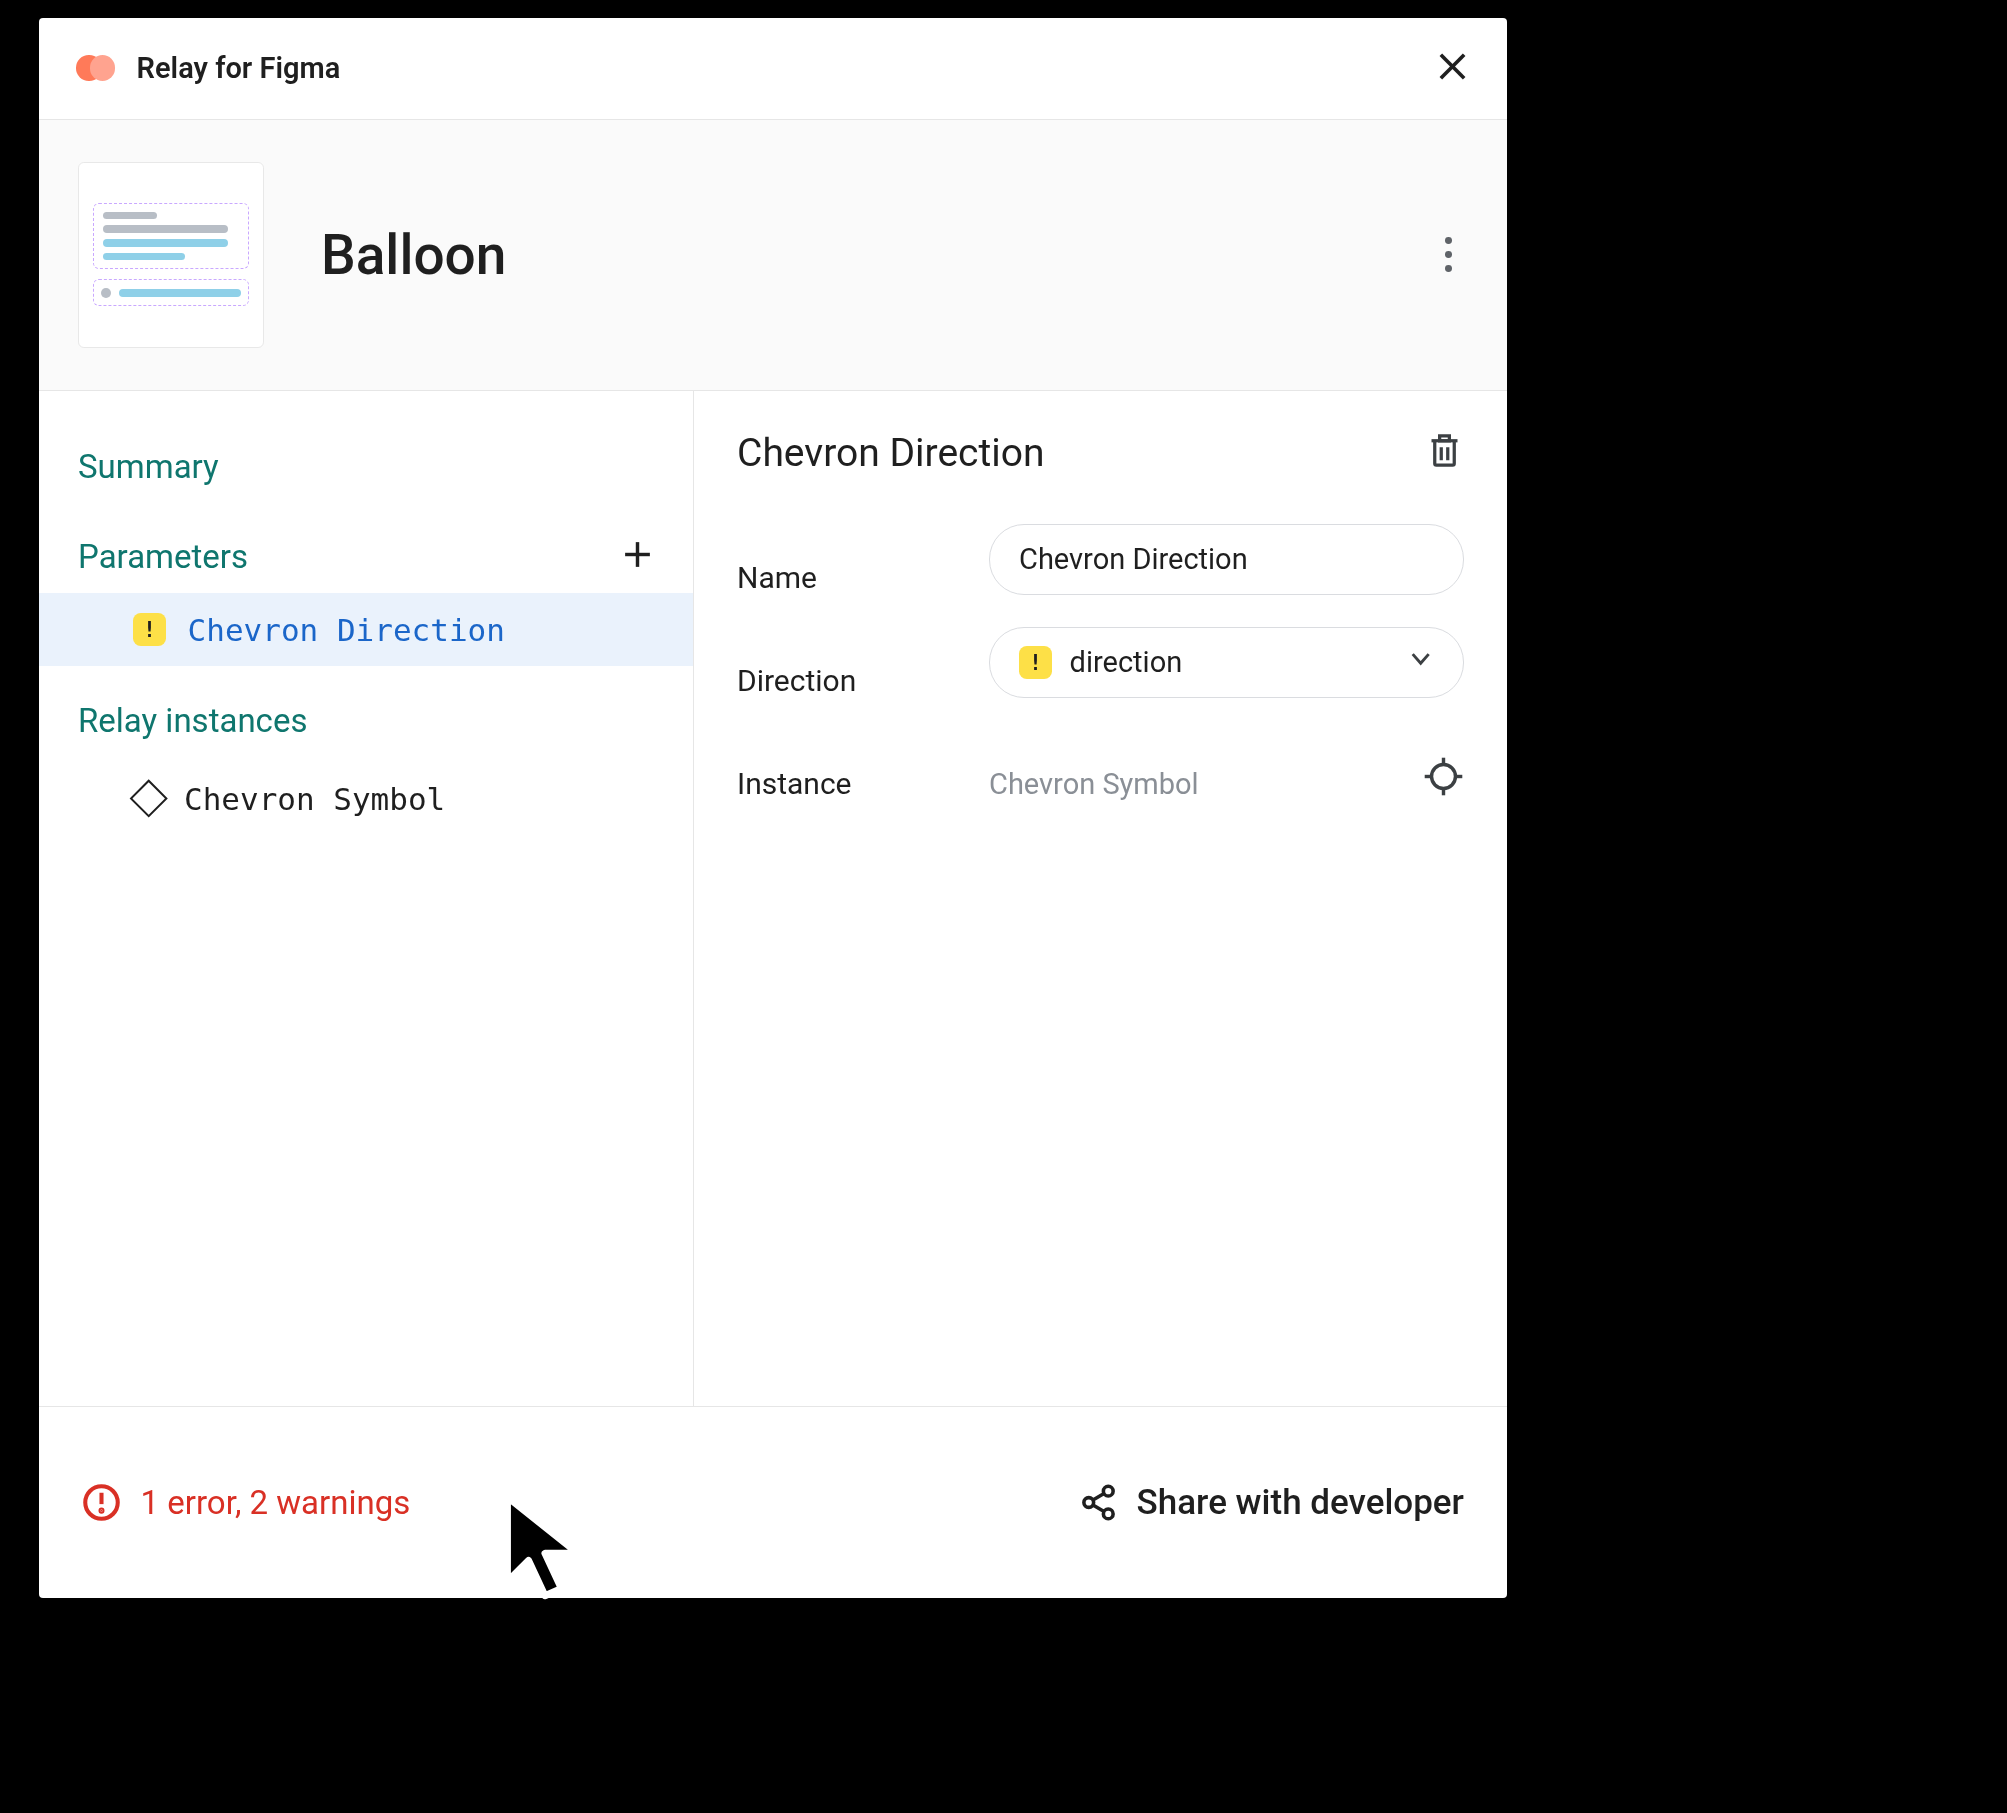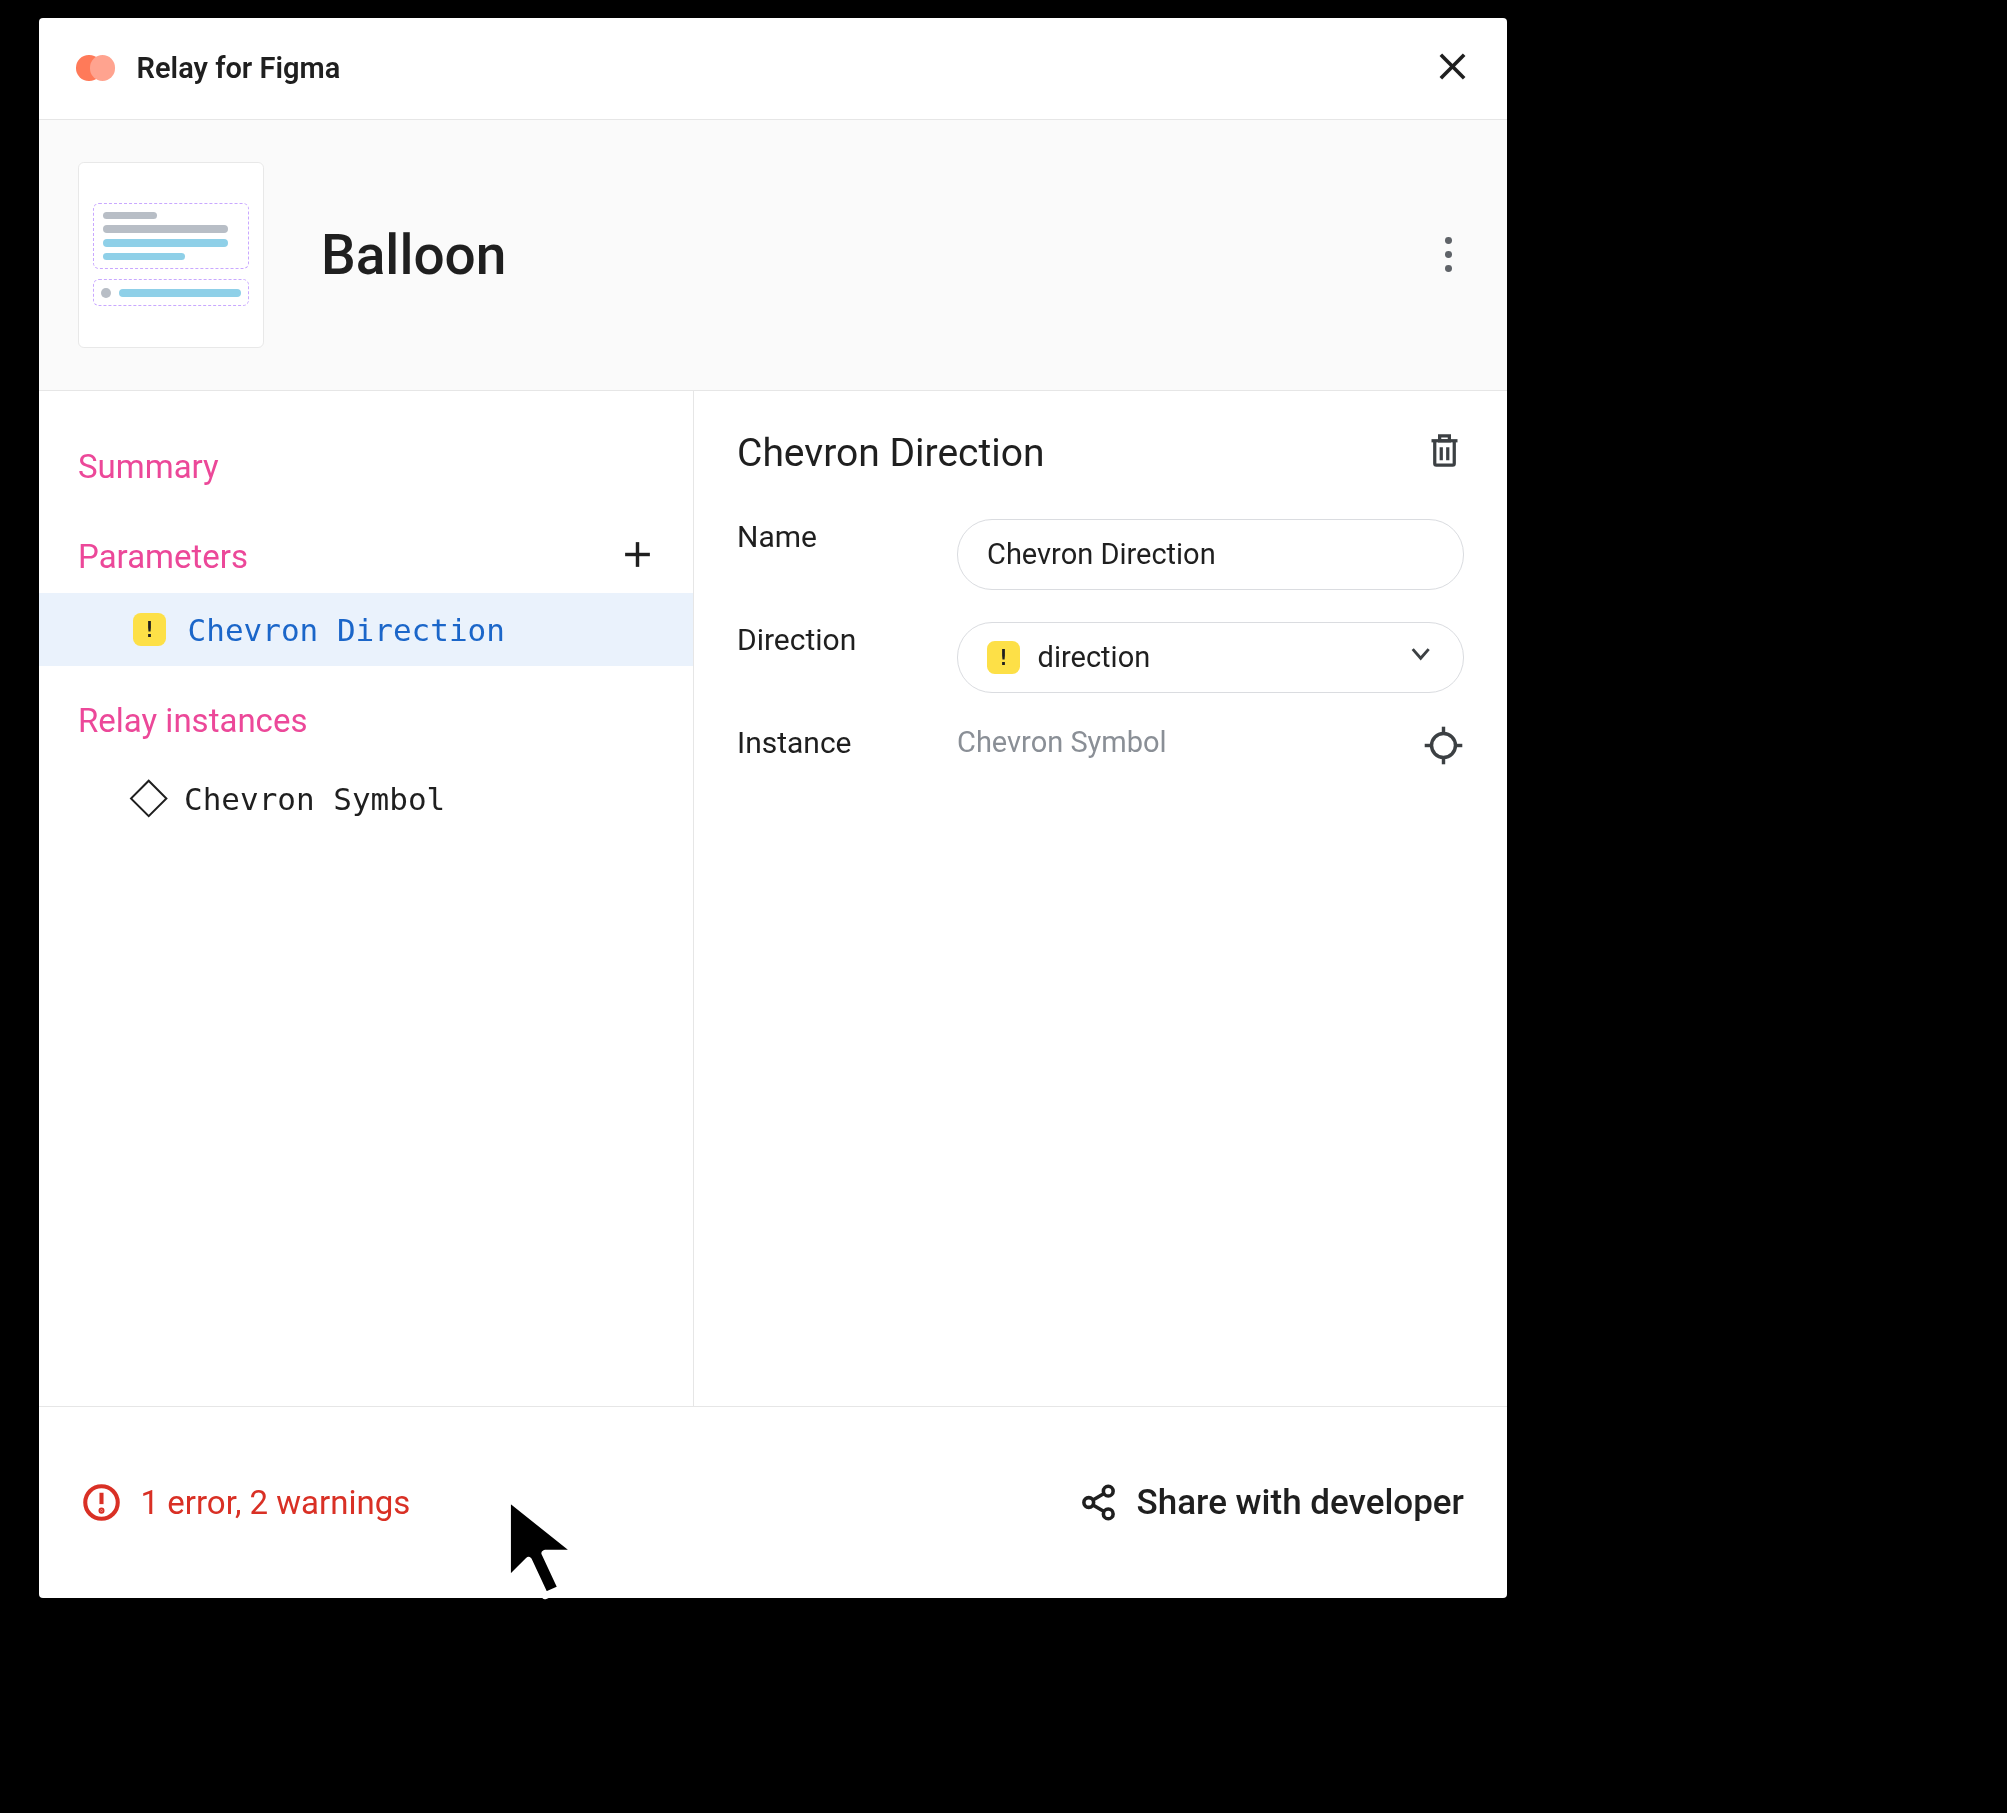--- a/index.html
+++ b/index.html
@@ -28,37 +28,37 @@
   .thumb .l-b{background:#8fd0e8;}
   .thumb .card.small{flex-direction:row;align-items:center;gap:7.8px;padding:7.8px;}
   .thumb .dot{width:9.8px;height:9.8px;border-radius:50%;background:#b8bec6;}
   .header-title{font-size:55px;font-weight:500;color:#1f1f1f;margin-left:57px;}
   .header-more{margin-left:auto;cursor:pointer;display:flex;flex-direction:column;gap:6.9px;align-items:center;justify-content:center;width:39px;height:39px;}
   .header-more span{width:6.9px;height:6.9px;border-radius:50%;background:#5f6368;}
   
   .body{display:flex;height:1015px;}
   .sidebar{width:655px;border-right:1px solid #e6e6e6;padding-top:39px;}
   .side-h{display:flex;align-items:center;padding:0 39px;height:73px;}
-  .side-h-label{font-size:33px;color:#ec4899;}
+  .side-h-label{font-size:33px;color:#0f766e;}
   .side-h .add{margin-left:auto;cursor:pointer;}
   .side-h .add svg{width:33px;height:33px;stroke:#1f1f1f;stroke-width:2.5;}
   .side-item{display:flex;align-items:center;height:73px;padding:0 39px 0 94px;gap:21.6px;cursor:pointer;}
   .side-item.selected{background:#eaf2fc;}
   .warn-badge{width:33px;height:33px;border-radius:7.8px;background:#fde047;display:flex;align-items:center;justify-content:center;font-family:ui-monospace,Menlo,monospace;font-size:21.6px;font-weight:800;color:#1f1f1f;flex-shrink:0;}
   .side-item-label{font-family:ui-monospace,Menlo,Consolas,monospace;font-size:31px;color:#1b66c9;}
   .side-item .diamond{width:27.4px;height:27.4px;border:2.5px solid #1f1f1f;transform:rotate(45deg);flex-shrink:0;margin-left:-2px;}
   .side-item .mono{font-family:ui-monospace,Menlo,Consolas,monospace;font-size:31px;color:#1f1f1f;}
   .side-gap{height:17.6px;}
   
   .detail{flex:1;padding:39px 43px;}
   .detail-head{display:flex;align-items:center;margin-bottom:43px;}
   .detail-title{font-size:39px;font-weight:400;color:#1f1f1f;}
   .trash{margin-left:auto;cursor:pointer;}
   .trash svg{width:39px;height:39px;stroke:#3c4043;stroke-width:2;fill:none;}
-  .field{display:flex;align-items:flex-start;height:76px;margin-bottom:27.4px;}
+  .field{display:flex;align-items:flex-end;height:76px;margin-bottom:27.4px;gap:32px;}
   .field-label{width:220px;font-size:30px;color:#1f1f1f;}
   .pill{flex:1;height:71px;border:1.5px solid #dadce0;border-radius:35px;display:flex;align-items:center;padding:0 29px;gap:17.6px;font-size:29px;color:#1f1f1f;}
   .pill input{border:none;outline:none;width:100%;font-size:29px;color:#1f1f1f;font-family:inherit;background:transparent;}
   .pill input::placeholder{color:#8a8f96;}
   .pill .chev{margin-left:auto;}
   .pill .chev svg{width:27.4px;height:27.4px;stroke:#3c4043;stroke-width:2.5;fill:none;}
   .field.plain .val{font-size:29px;color:#8a8f96;}
   .field.plain{margin-top:5.9px;}
   .target{margin-left:auto;cursor:pointer;}
   .target svg{width:41px;height:41px;stroke:#3c4043;stroke-width:2;fill:none;}

